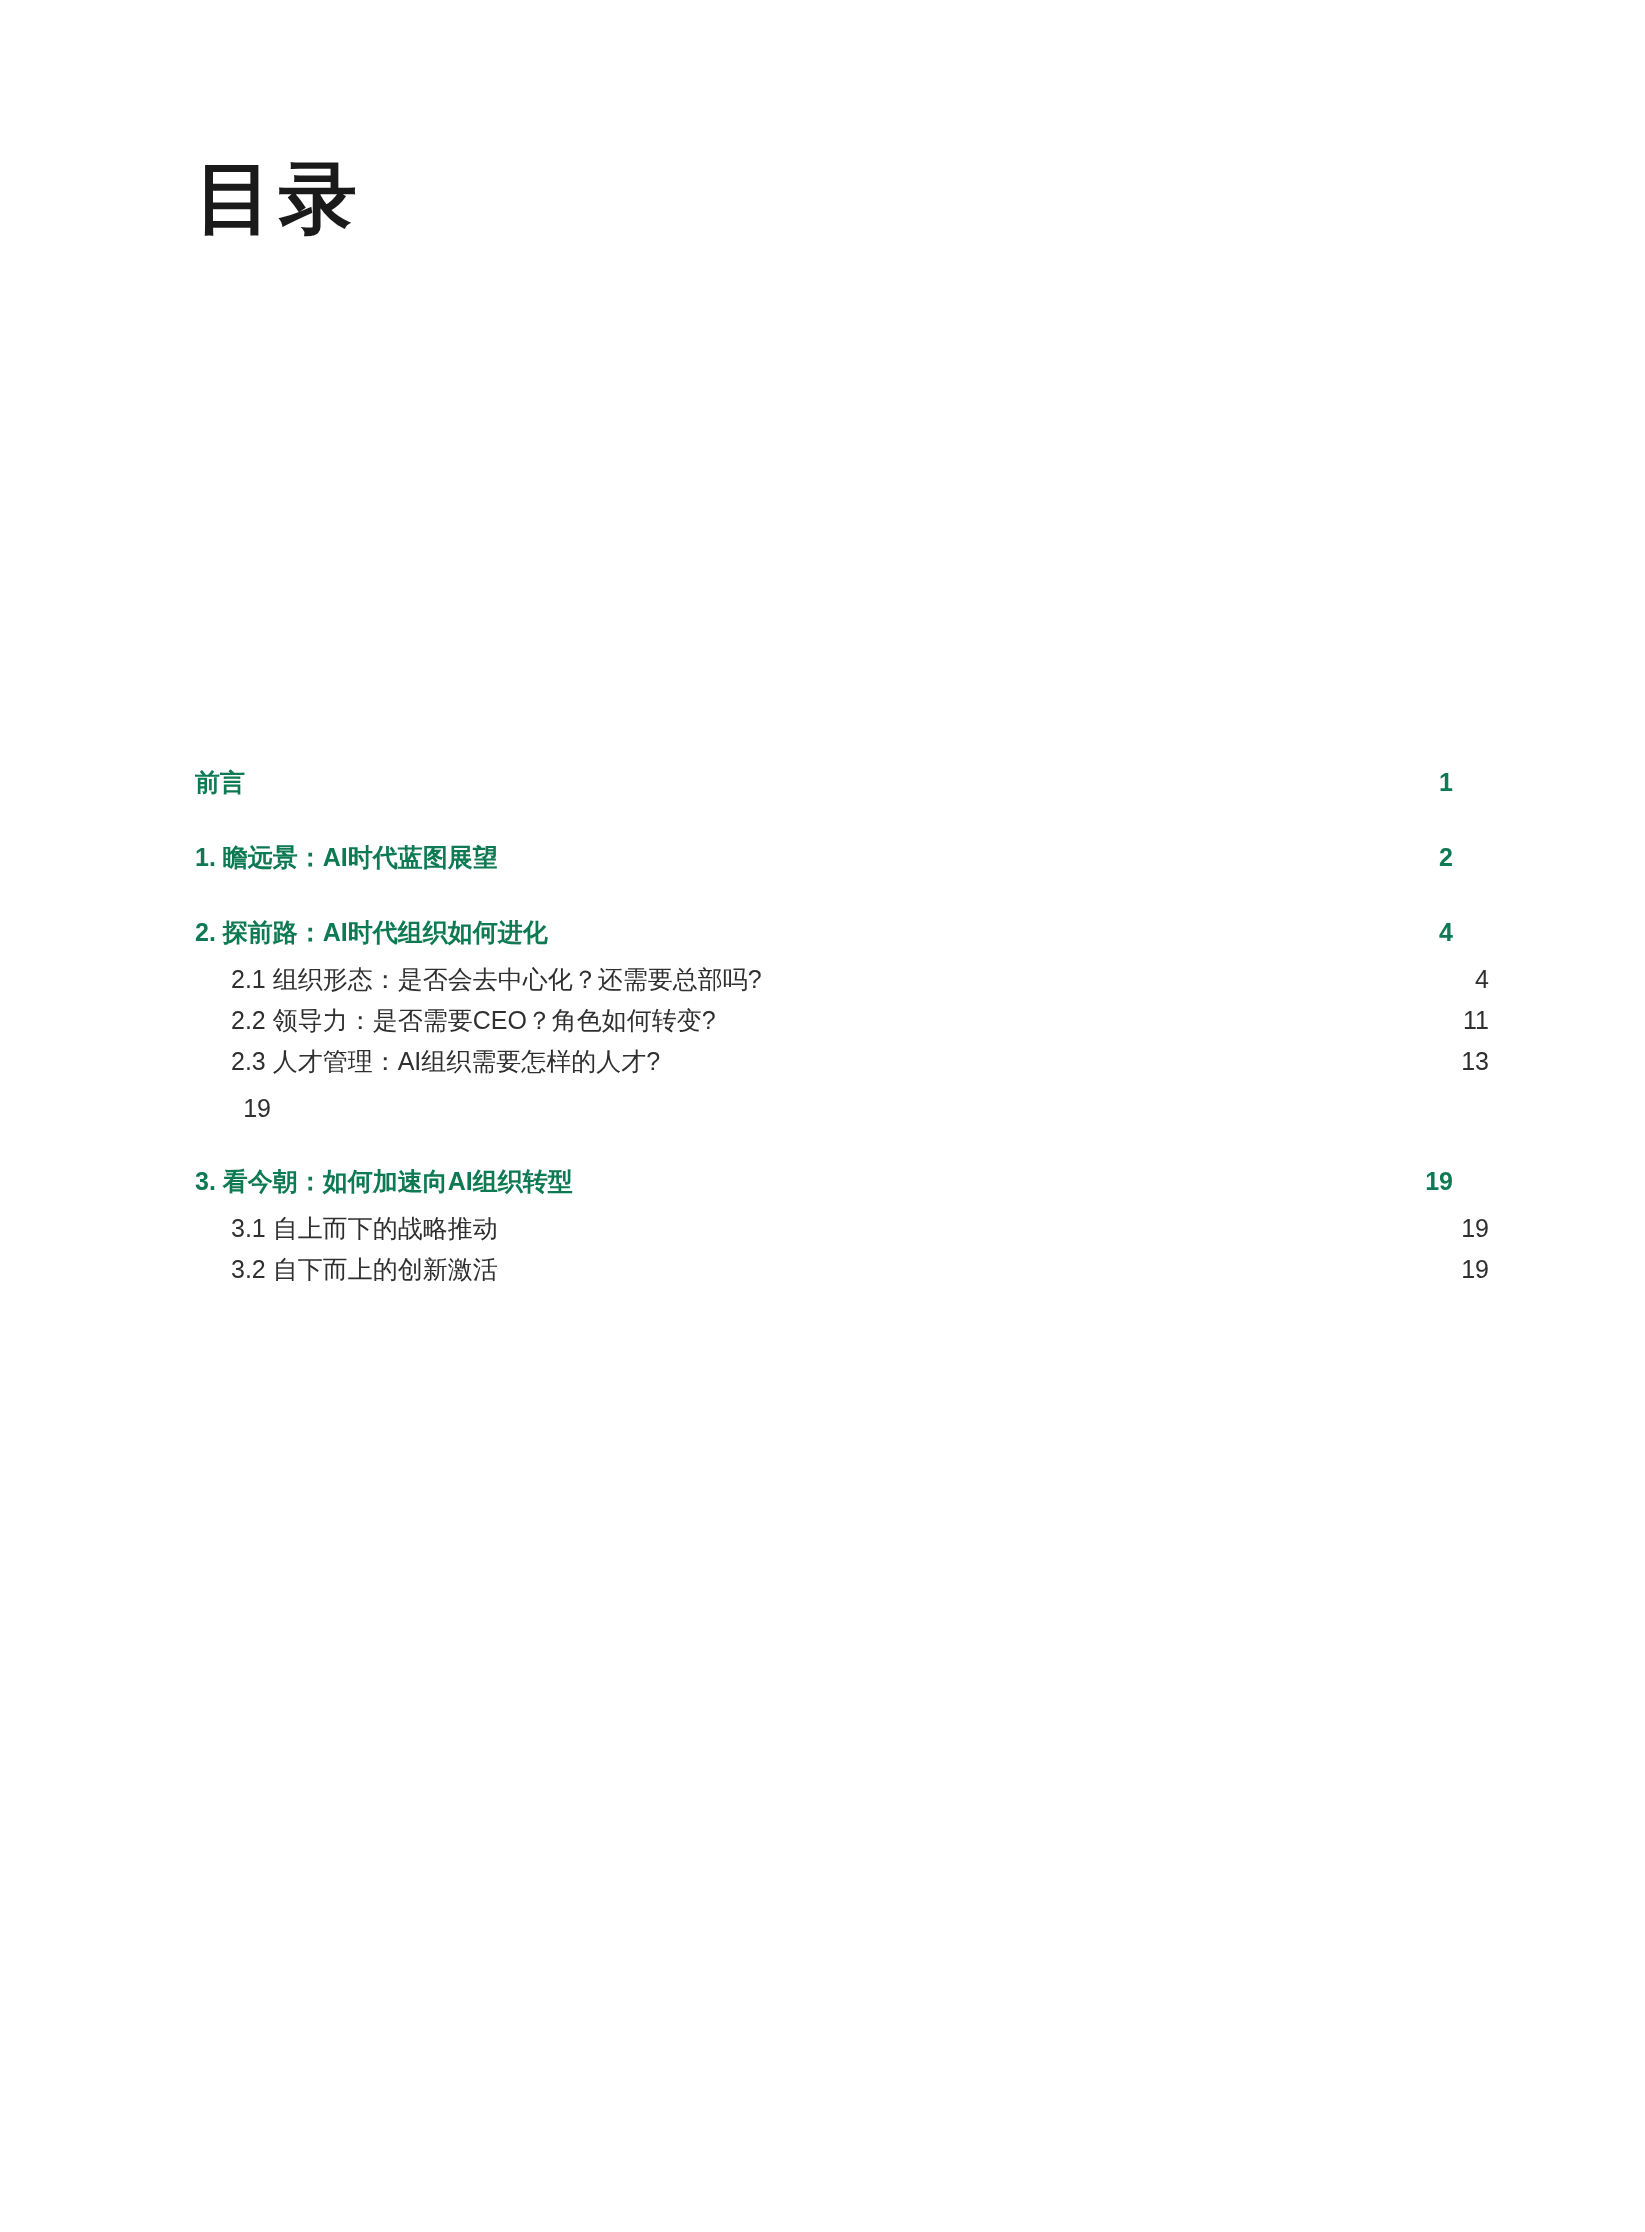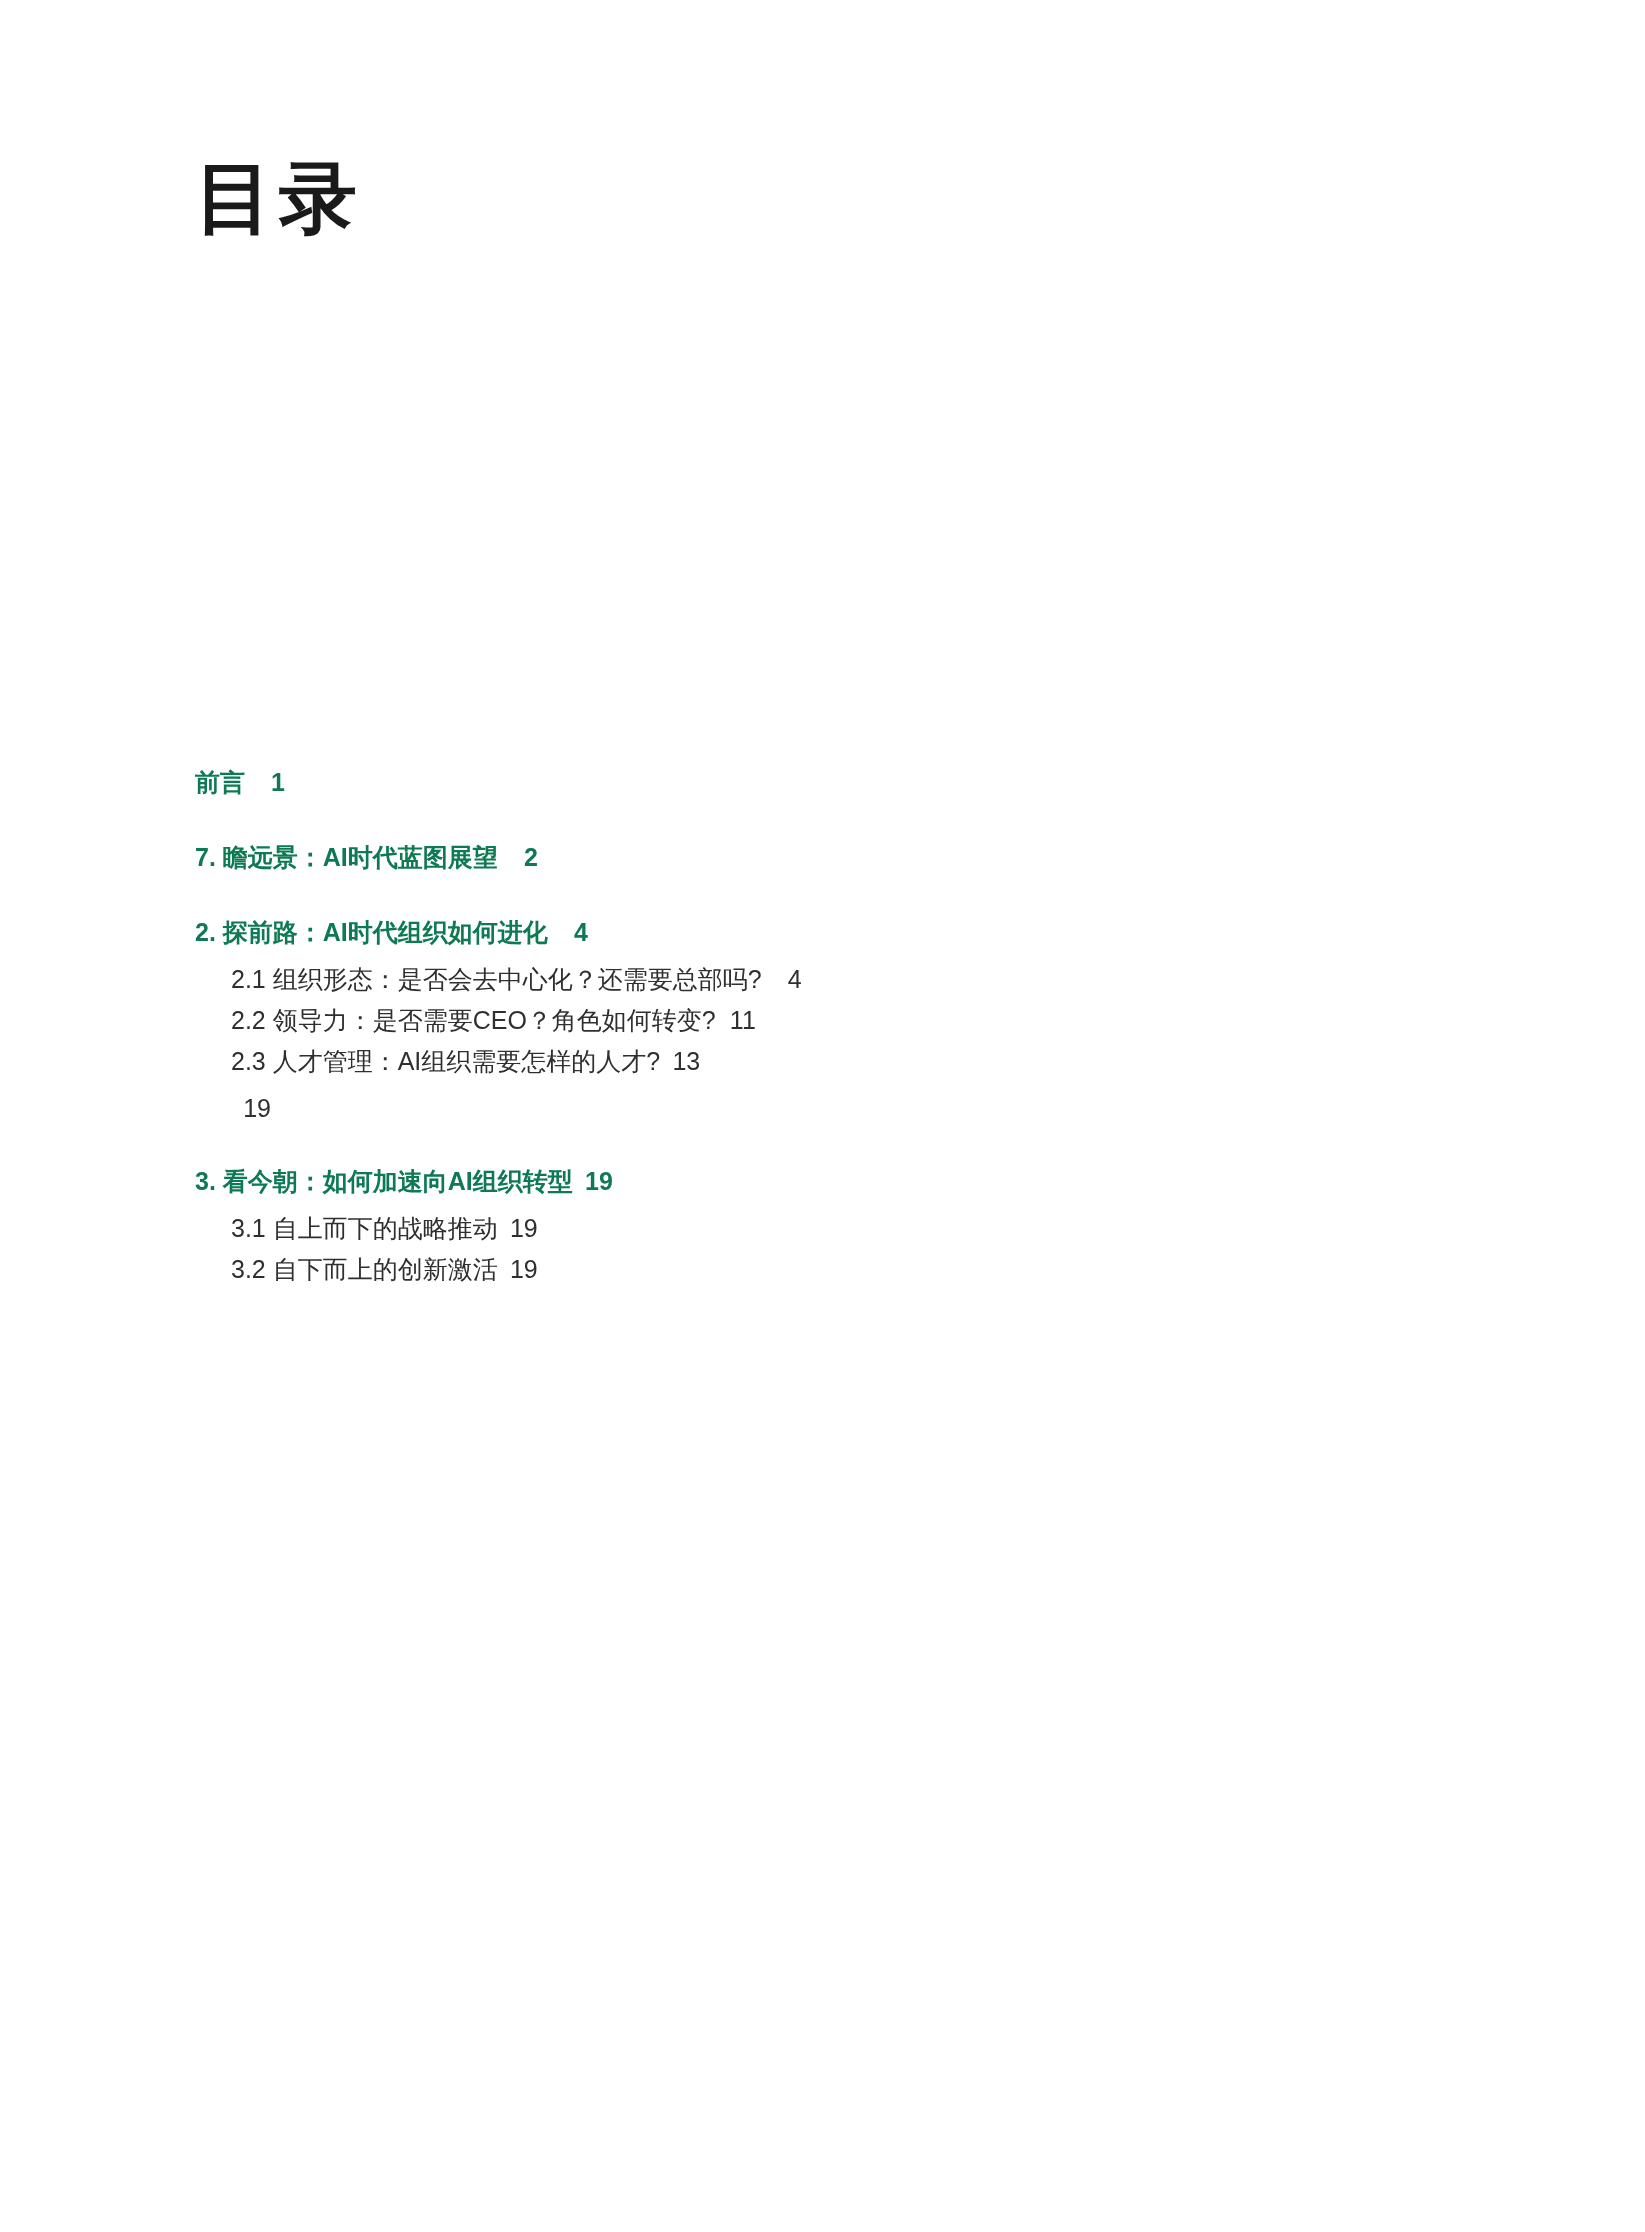--- a/index.html
+++ b/index.html
@@ -36,20 +36,21 @@
   }
   .toc-list {
     position: absolute;
     left: 195px;
     top: 766px;
     width: 1258px;
   }
   .toc-entry {
     display: flex;
     align-items: baseline;
+    justify-content: space-between;
     width: 100%;
   }
   .entry-level-1 {
     font-size: 25px;
     font-weight: 700;
     color: #0e7a53;
     margin-top: 0;
   }
   .entry-level-1 .entry-page {
     font-weight: 700;
@@ -84,21 +85,21 @@
 
   <div class="toc-title">目录</div>
 
   <div class="toc-list" id="toc-list">
       <div class="toc-entry entry-level-1">
         <span class="entry-text">前言</span>
         <span class="entry-page">1</span>
       </div>
       <div class="gap-major"></div>
       <div class="toc-entry entry-level-1">
-        <span class="entry-text">7. 瞻远景：AI时代蓝图展望</span>
+        <span class="entry-text">1. 瞻远景：AI时代蓝图展望</span>
         <span class="entry-page">2</span>
       </div>
       <div class="gap-major"></div>
       <div class="toc-entry entry-level-1">
         <span class="entry-text">2. 探前路：AI时代组织如何进化</span>
         <span class="entry-page">4</span>
       </div>
       <div class="gap-minor"></div>
       <div class="toc-entry entry-level-2">
         <span class="entry-text">2.1 组织形态：是否会去中心化？还需要总部吗?</span>

